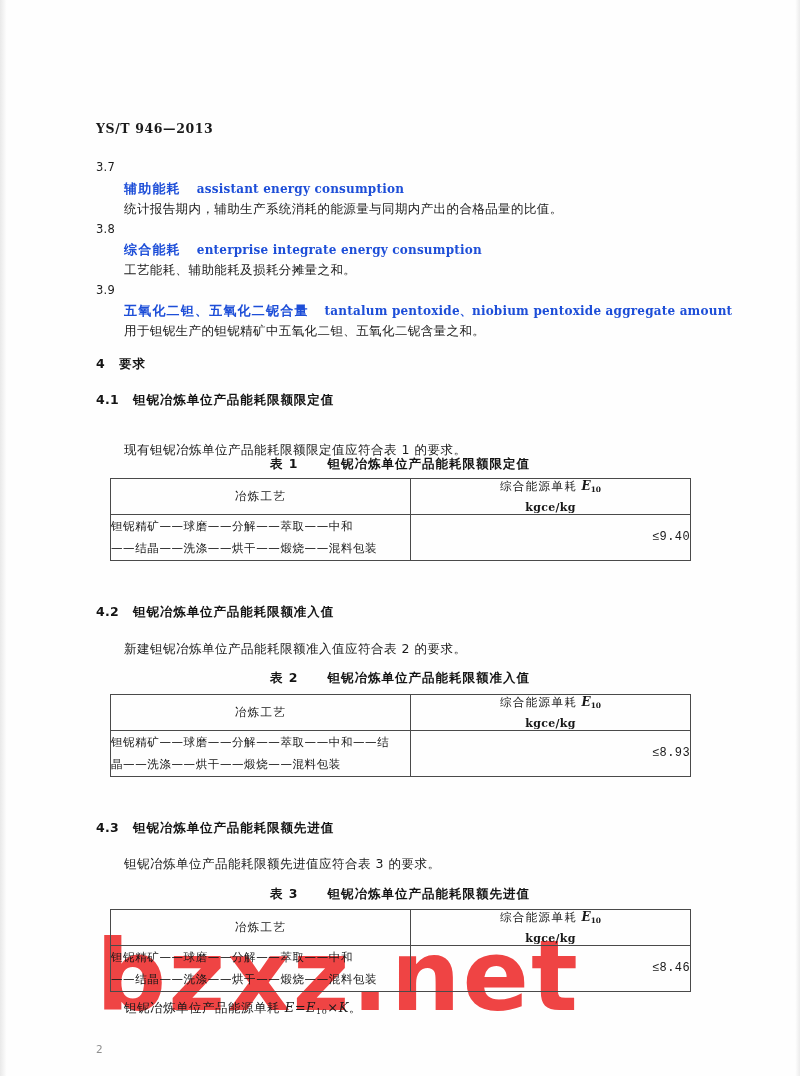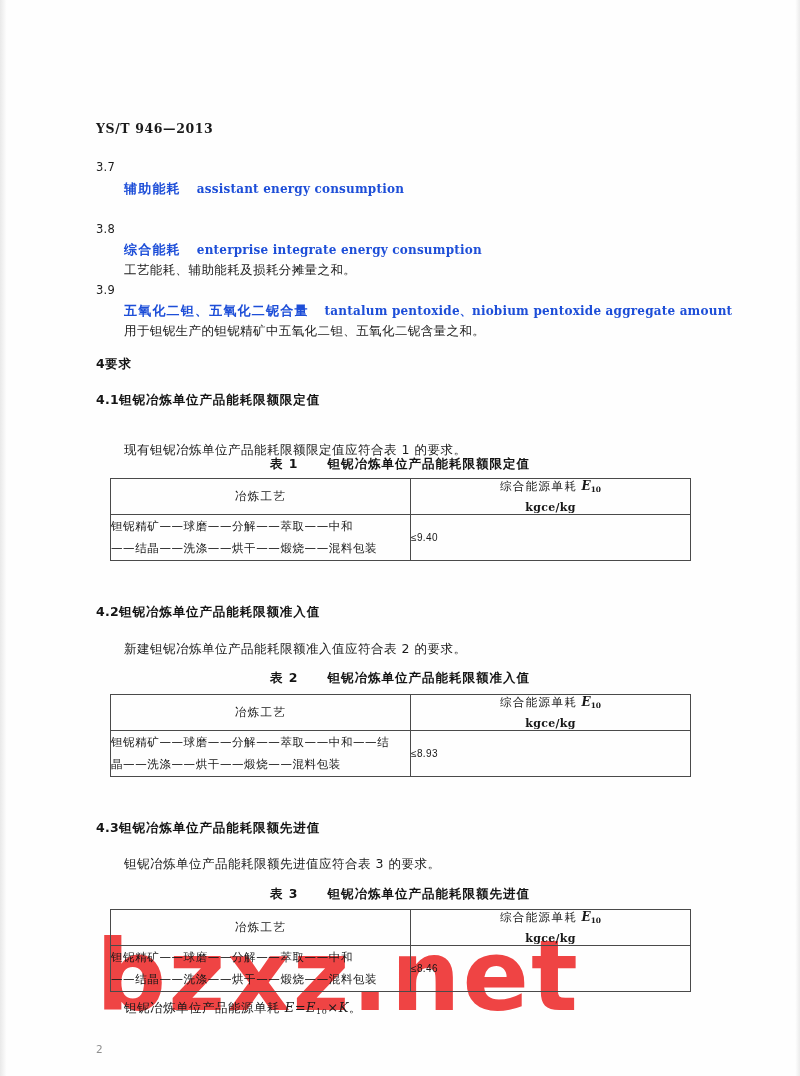--- a/index.html
+++ b/index.html
@@ -99,21 +99,21 @@
     font-weight: bold;
     font-size: 12.5px;
     letter-spacing: 0.9px;
     color: #141414;
     white-space: nowrap;
   }
   .section-head .snum {
     font-weight: bold;
     letter-spacing: 0.3px;
   }
-  .section-head .stext { }
+  .section-head .stext { margin-left: 14px; }
 
   .body-para {
     position: absolute;
     left: 124px;
     font-family: "DejaVu Sans", "Liberation Sans", sans-serif;
     font-size: 12.5px;
     letter-spacing: 0.5px;
     color: #1a1a1a;
     white-space: nowrap;
   }
@@ -181,23 +181,23 @@
   .proc-cell {
     padding: 9px 10px 9px 10px;
     font-family: "DejaVu Sans", "Liberation Sans", sans-serif;
     font-size: 11.5px;
     letter-spacing: 0.6px;
     color: #171717;
     line-height: 1.95;
   }
   .proc-cell .ln { display: block; white-space: nowrap; }
   .val-cell {
-    text-align: left;
-    font-family: Liberation Sans, sans-serif;
-    font-size: 10px;
+    text-align: right;
+    font-family: Liberation Mono, monospace;
+    font-size: 12px;
     letter-spacing: 0.4px;
     color: #171717;
   }
 
   
   .formula-line {
     position: absolute;
     left: 124px;
     font-family: "DejaVu Sans", "Liberation Sans", sans-serif;
     font-size: 12.5px;
@@ -260,20 +260,21 @@
   <div id="watermark">bzxz.net</div>
 
   <div id="content">
 
     <div class="std-header">YS/T 946—2013</div>
 
     <div class="clause-num" style="top:160px">3.7</div>
     <div class="term-line" style="top:180px">
       <span class="term-cn">辅助能耗</span><span class="term-en">assistant energy consumption</span>
     </div>
+    <div class="term-def" style="top:201px">统计报告期内，辅助生产系统消耗的能源量与同期内产出的合格品量的比值。</div>
 
     <div class="clause-num" style="top:222px">3.8</div>
     <div class="term-line" style="top:241px">
       <span class="term-cn">综合能耗</span><span class="term-en">enterprise integrate energy consumption</span>
     </div>
     <div class="term-def" style="top:262px">工艺能耗、辅助能耗及损耗分摊量之和。</div>
 
     <div class="clause-num" style="top:283px">3.9</div>
     <div class="term-line" style="top:302px">
       <span class="term-cn">五氧化二钽、五氧化二铌合量</span><span class="term-en">tantalum pentoxide、niobium pentoxide aggregate amount</span>

